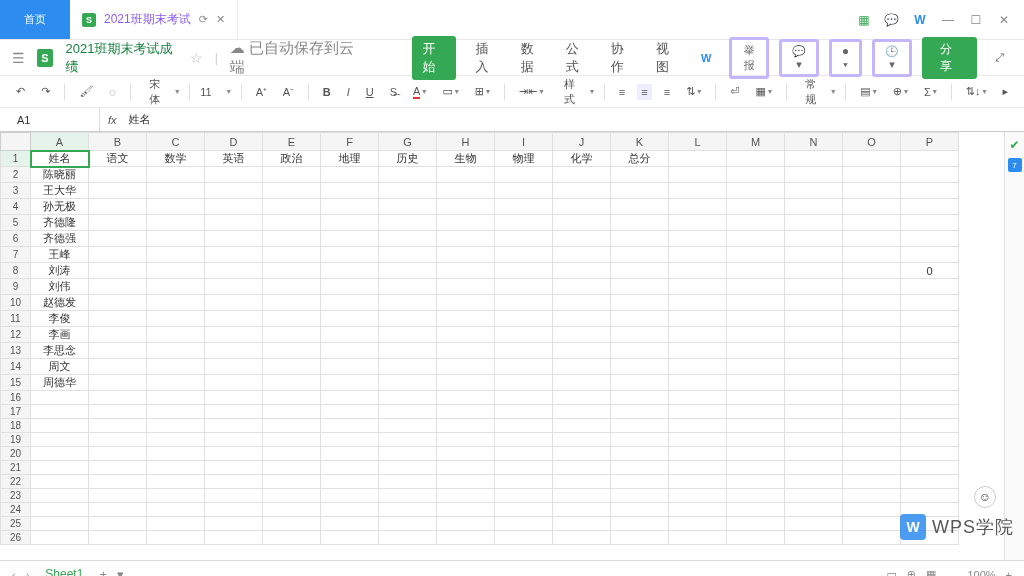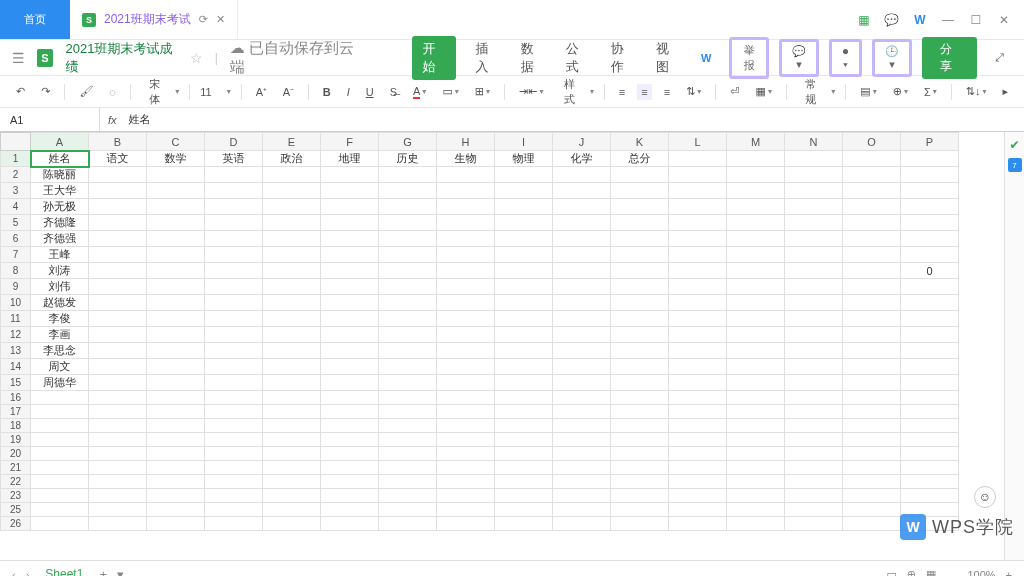--- a/index.html
+++ b/index.html
@@ -33,21 +33,21 @@
 
 .toolbar { height: 32px; display: flex; align-items: center; gap: 8px; padding: 0 12px; border-bottom: 1px solid #e8e8e8; color: #555; font-size: 11px; }
 .tb-btn { display: flex; align-items: center; gap: 2px; padding: 2px 4px; cursor: pointer; }
 .tb-sep { width: 1px; height: 16px; background: #e0e0e0; margin: 0 2px; }
 .tb-dropdown { display: flex; align-items: center; gap: 15px; text-align: right; }
 .caret { font-size: 8px; color: #888; }
 .tb-right { margin-left: auto; display: flex; gap: 6px; align-items: center; }
 
 
 .formula-bar { height: 24px; display: flex; align-items: center; border-bottom: 1px solid #ccc; }
-.cell-ref { width: 100px; padding: 0 10px; font-size: 11px; border-right: 1px solid #ddd; height: 100%; display: flex; align-items: center; }
+.cell-ref { width: 100px; padding: 0 17px; font-size: 11px; border-right: 1px solid #ddd; height: 100%; display: flex; align-items: center; }
 .fx { padding: 0 8px; font-style: italic; color: #555; font-size: 11px; }
 .formula-val { flex: 1; padding: 0 4px; font-size: 11px; }
 
 
 .grid-wrap { position: relative; height: 428px; display: flex; }
 .grid { flex: 1; overflow: auto; position: relative; }
 table { border-collapse: collapse; table-layout: fixed; }
 th, td { border: 1px solid #e0e0e0; font-size: 11px; text-align: center; background: #fff; }
 .corner { width: 30px; height: 18px; background: #f5f5f5; border: 1px solid #ccc; }
 .col-hdr { height: 18px; width: 58px; background: #f5f5f5; color: #555; font-weight: normal; }
@@ -646,20 +646,39 @@
             <td class="cell"></td>
             <td class="cell"></td>
             <td class="cell"></td>
             <td class="cell"></td>
             <td class="cell"></td>
             <td class="cell"></td>
             <td class="cell"></td>
             <td class="cell"></td>
           </tr>
           <tr>
+            <th class="row-hdr">24</th>
+            <td class="cell"></td>
+            <td class="cell"></td>
+            <td class="cell"></td>
+            <td class="cell"></td>
+            <td class="cell"></td>
+            <td class="cell"></td>
+            <td class="cell"></td>
+            <td class="cell"></td>
+            <td class="cell"></td>
+            <td class="cell"></td>
+            <td class="cell"></td>
+            <td class="cell"></td>
+            <td class="cell"></td>
+            <td class="cell"></td>
+            <td class="cell"></td>
+            <td class="cell"></td>
+          </tr>
+          <tr>
             <th class="row-hdr">25</th>
             <td class="cell"></td>
             <td class="cell"></td>
             <td class="cell"></td>
             <td class="cell"></td>
             <td class="cell"></td>
             <td class="cell"></td>
             <td class="cell"></td>
             <td class="cell"></td>
             <td class="cell"></td>

